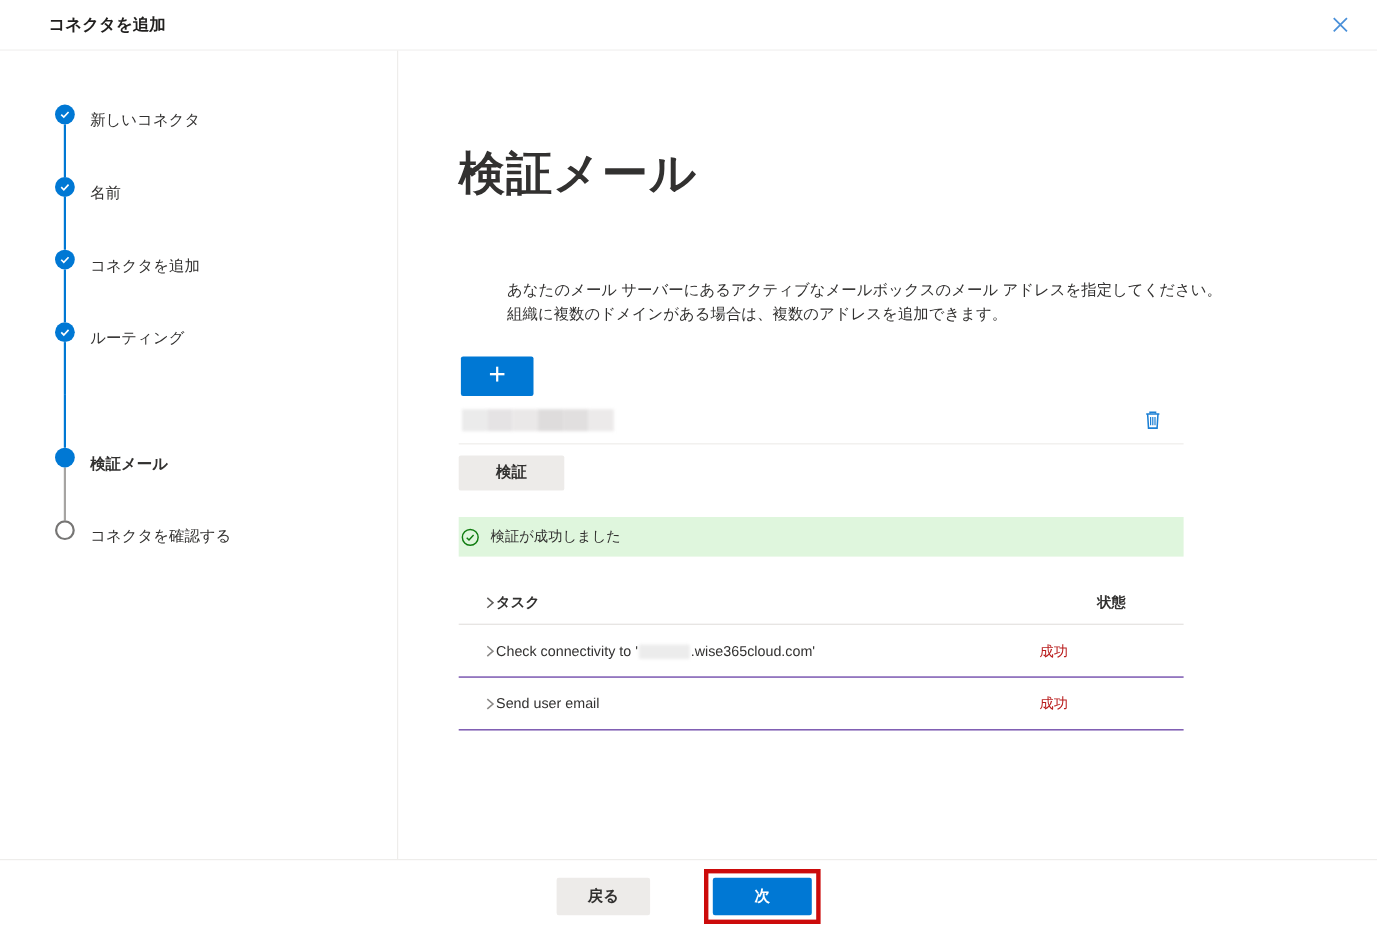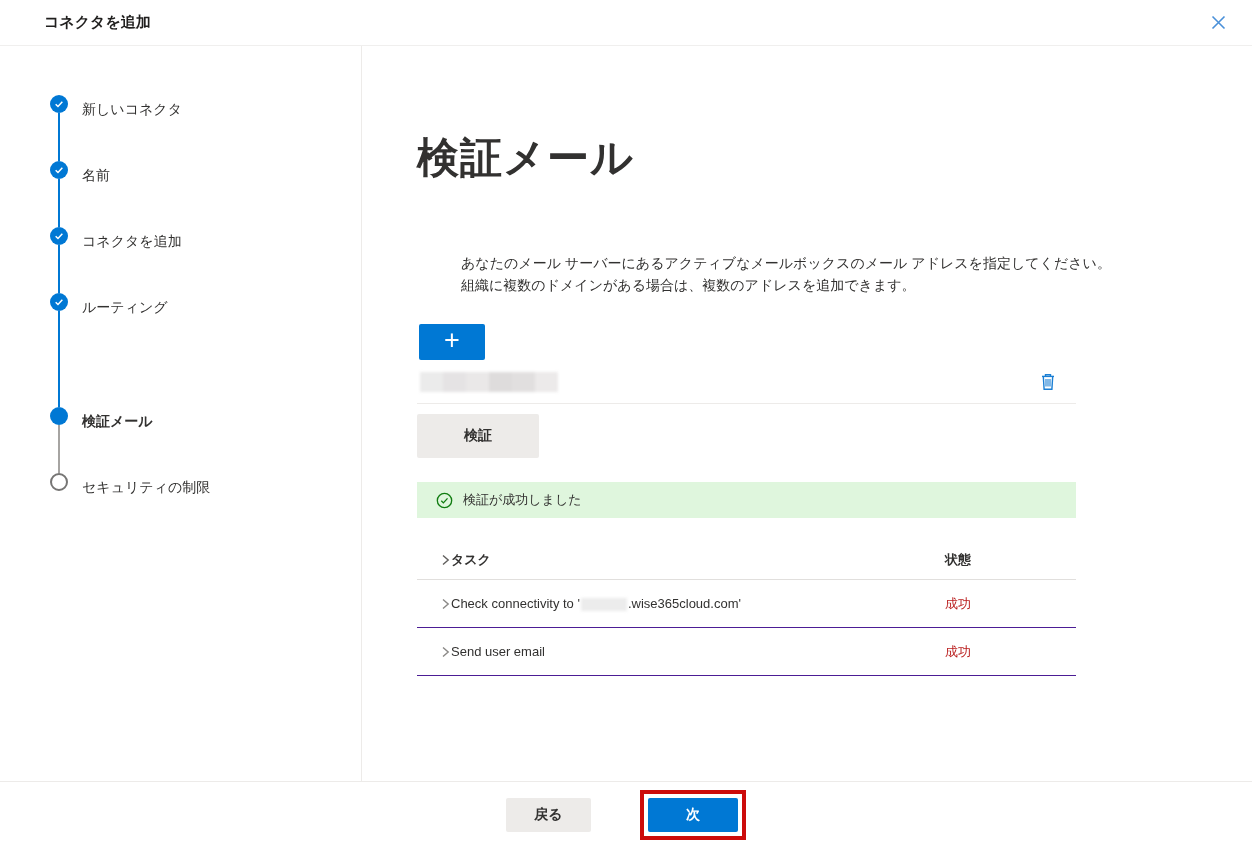--- a/index.html
+++ b/index.html
@@ -58,42 +58,42 @@
     display: flex; align-items: center; justify-content: space-between;
     padding: 0 18px 0 3px;
   }
   .redacted-email { display: flex; height: 20px; filter: blur(1.5px); }
   .redacted-email span { width: 23px; height: 20px; display: block; }
   .rb1 { background: #ebebeb; } .rb2 { background: #e5e3e4; } .rb3 { background: #eae8e8; }
   .rb4 { background: #dedcdc; } .rb5 { background: #e1dfdf; } .rb6 { background: #eceaea; }
   .trash-btn { background: none; border: none; cursor: pointer; line-height: 0; padding: 2px; }
 
   .validate-btn {
-    margin-top: 10px; height: 44px; padding: 0 47px;
+    margin-top: 10px; height: 32px; padding: 0 34px;
     background: #edebe9; border: none; border-radius: 2px;
     font-size: 14px; font-weight: 600; color: #323130; cursor: pointer;
     font-family: "Liberation Sans", "DejaVu Sans", sans-serif;
   }
 
   .banner {
     margin-top: 24px; width: 659px; height: 36px; background: #dff6dd;
-    display: flex; align-items: center; gap: 10px; padding-left: 19px;
+    display: flex; align-items: center; gap: 10px; padding-left: 2px;
   }
   .banner-text { font-size: 13px; color: #323130; }
 
   
   .table { margin-top: 22px; width: 659px; }
   .trow { display: flex; align-items: center; padding-left: 22px; }
   .trow.thead { height: 40px; border-bottom: 1px solid #e1dfdd; }
   .trow.tbody-row { height: 48px; border-bottom: 1px solid #4c1d95; }
   .chevron-cell { width: 12px; flex: none; line-height: 0; background: none; border: none; cursor: pointer; padding: 0; }
   .task-cell { flex: 1; font-size: 13px; color: #323130; }
   .thead .task-cell, .thead .status-cell { font-weight: 700; }
   .status-cell { width: 131px; flex: none; font-size: 13px; color: #b91c1c; }
-  .thead .status-cell { color: #323130; }
+  .thead .status-cell { color: #323130; text-align: center; }
   .redacted-inline {
     display: inline-block; width: 46px; height: 13px; vertical-align: middle;
     background: #ececec; filter: blur(1.5px); margin: 0 1px;
   }
 
   
   .footer {
     height: 66px; border-top: 1px solid #edebe9;
     display: flex; align-items: center; justify-content: center; gap: 47px;
   }
@@ -170,21 +170,21 @@
     <div class="connector"></div>
 
     <div class="step current">
       <span class="circle current"></span>
       <span class="step-label">検証メール</span>
     </div>
     <div class="connector gray"></div>
 
     <div class="step">
       <span class="circle upcoming"></span>
-      <span class="step-label">セキュリティの制限</span>
+      <span class="step-label">コネクタを確認する</span>
     </div>
 
   </aside>
 
   <main class="main">
     <h1 class="page-title">検証メール</h1>
 
     <p class="desc">あなたのメール サーバーにあるアクティブなメールボックスのメール アドレスを指定してください。組織に複数のドメインがある場合は、複数のアドレスを追加できます。</p>
 
     <div class="email-row">

